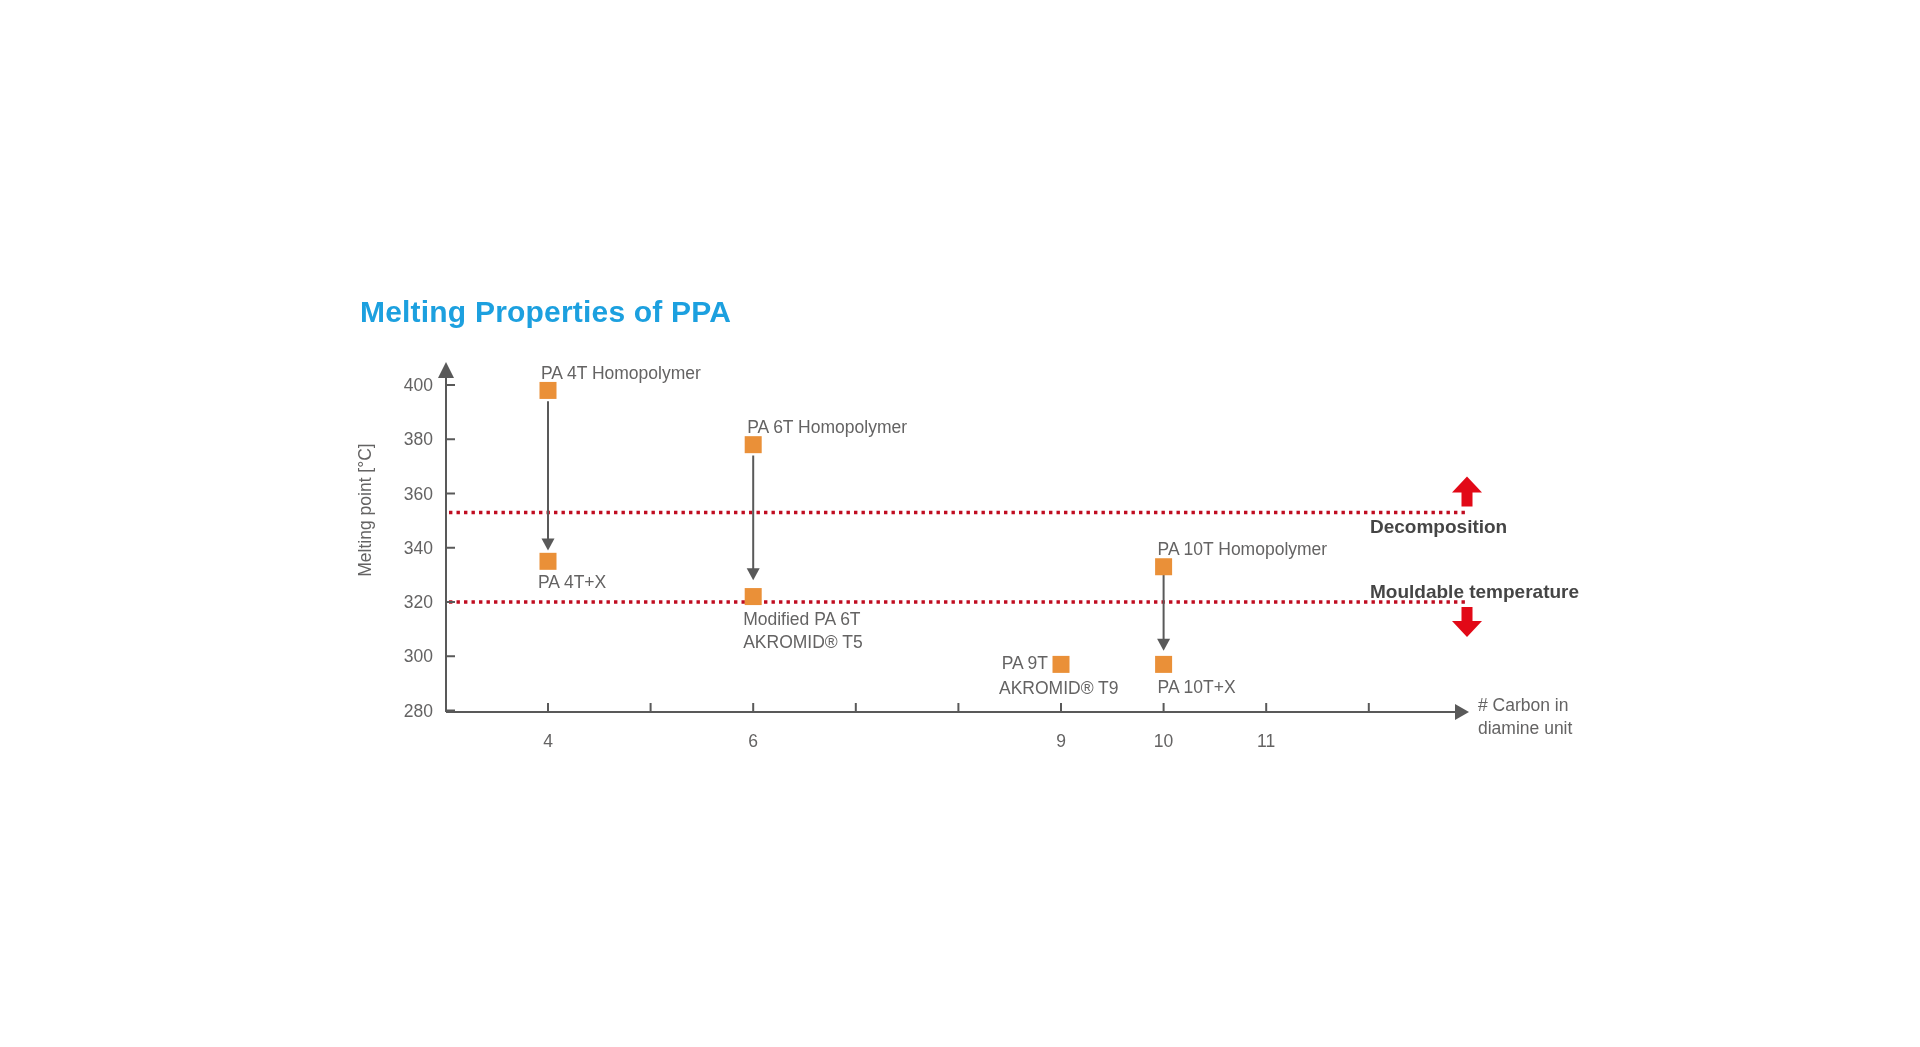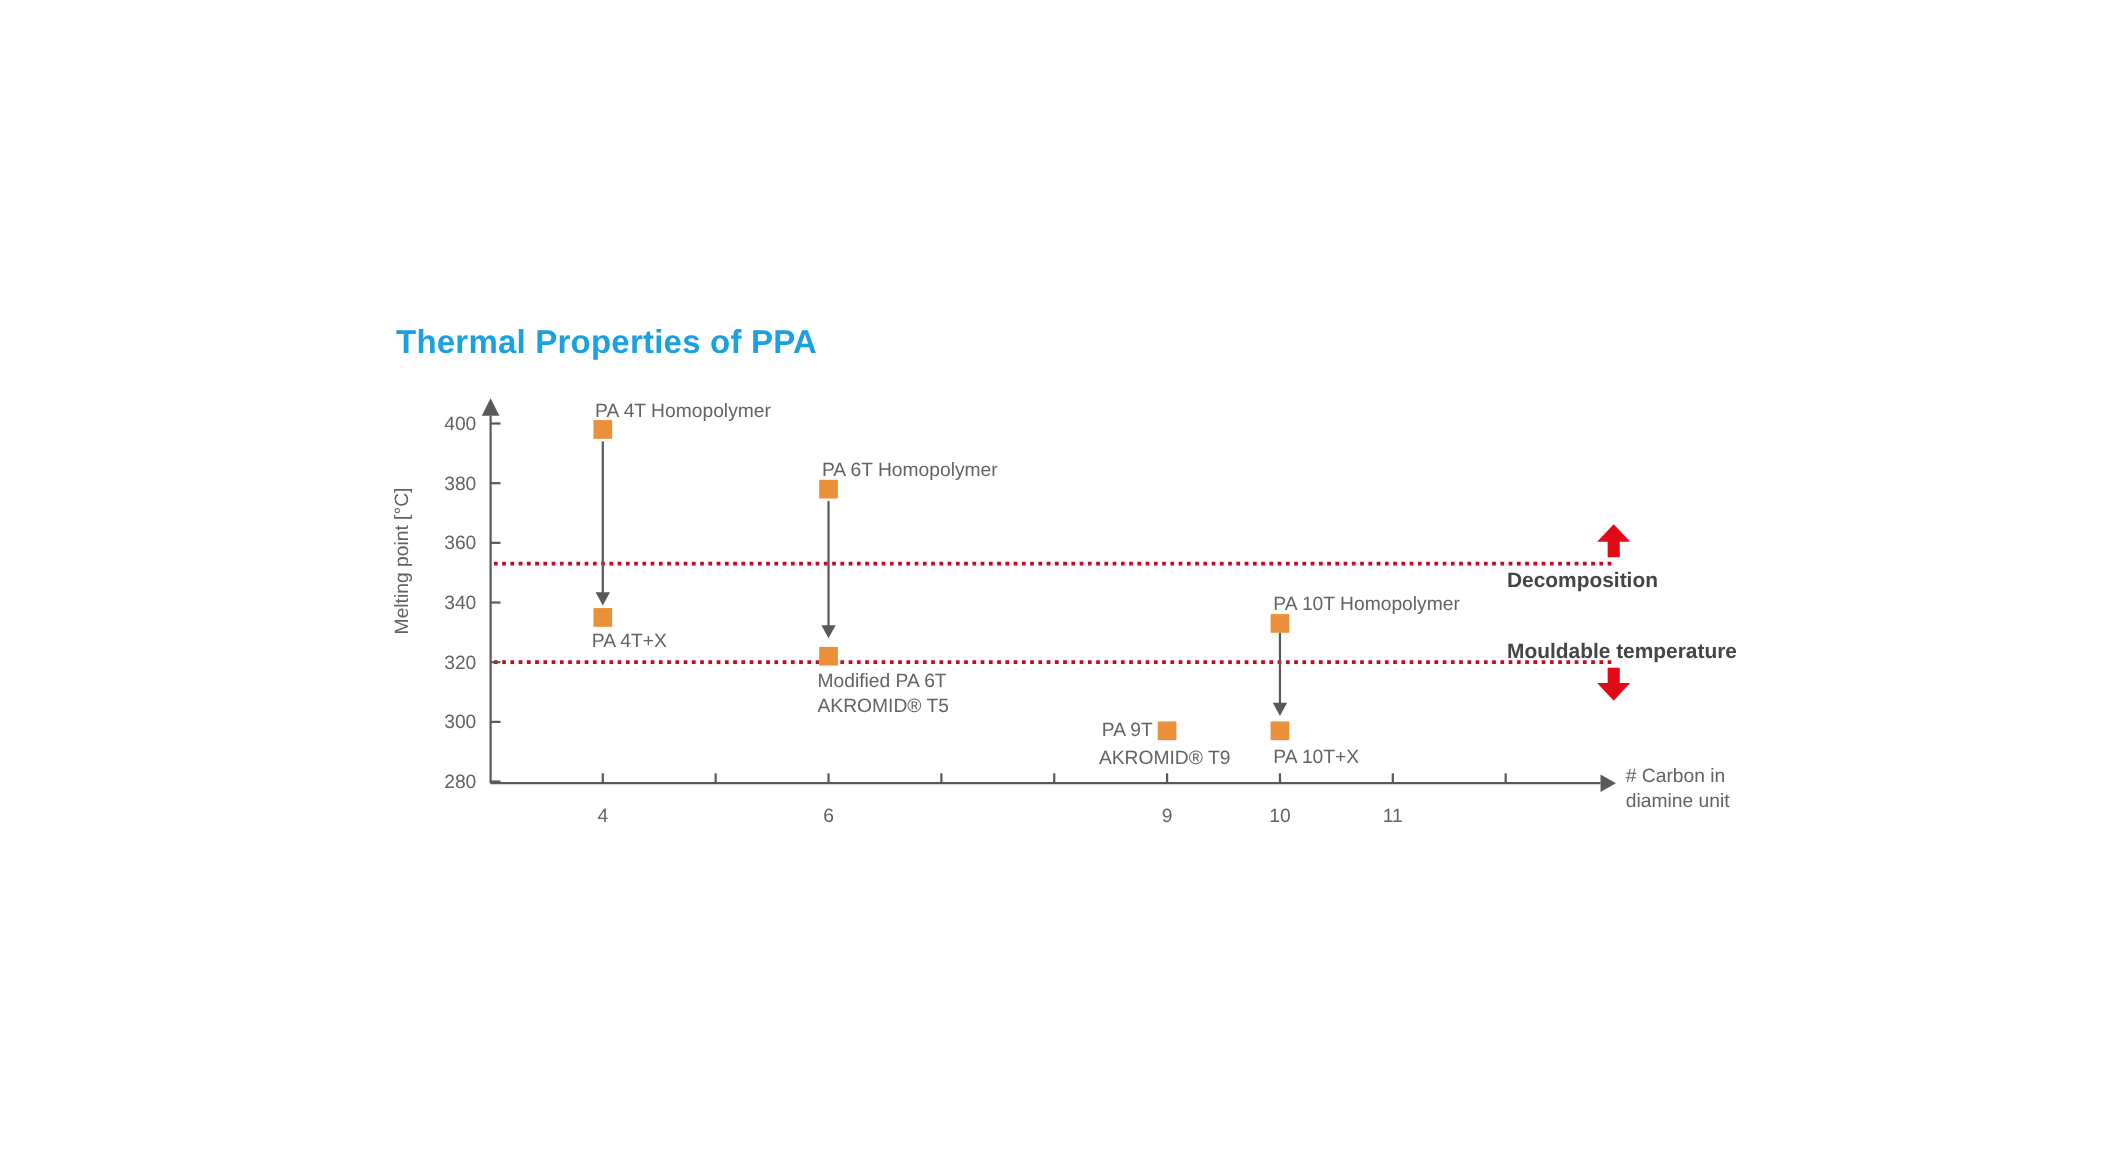--- a/index.html
+++ b/index.html
@@ -15,21 +15,21 @@
   #chart{position:absolute;left:0;top:0;}
   .tick-label,.point-label,.axis-title{font-family:"Liberation Sans",sans-serif;
          font-size:17.5px;fill:var(--text-gray);}
   .ref-label{font-family:"Liberation Sans",sans-serif;font-size:19px;font-weight:bold;
          fill:var(--bold-gray);}
 </style>
 </head>
 <body>
 
 <div class="stage">
-  <h1 class="title">Thermal Properties of PPA</h1>
+  <h1 class="title">Melting Properties of PPA</h1>
   <svg id="chart" width="1920" height="1047" viewBox="0 0 1920 1047">
       <line x1="449" y1="512.4875" x2="1466" y2="512.4875" stroke="#c00d21" stroke-width="3.4" stroke-dasharray="3.4 4.1"></line>
       <text x="1370" y="533.4875" class="ref-label">Decomposition</text>
       <path d="M 1467 476.48749999999995 L 1452 492.48749999999995 L 1461.5 492.48749999999995 L 1461.5 506.48749999999995 L 1472.5 506.48749999999995 L 1472.5 492.48749999999995 L 1482 492.48749999999995 Z" fill="#e20917"></path>
       <line x1="449" y1="602" x2="1466" y2="602" stroke="#c00d21" stroke-width="3.4" stroke-dasharray="3.4 4.1"></line>
       <text x="1370" y="598" class="ref-label">Mouldable temperature</text>
       <path d="M 1467 637 L 1452 621 L 1461.5 621 L 1461.5 607 L 1472.5 607 L 1472.5 621 L 1482 621 Z" fill="#e20917"></path>
       <line x1="446" y1="712" x2="1455" y2="712" stroke="#595959" stroke-width="2"></line>
       <polygon points="1469,712 1455,704 1455,720" fill="#595959"></polygon>
       <line x1="446" y1="712" x2="446" y2="378" stroke="#595959" stroke-width="2"></line>

